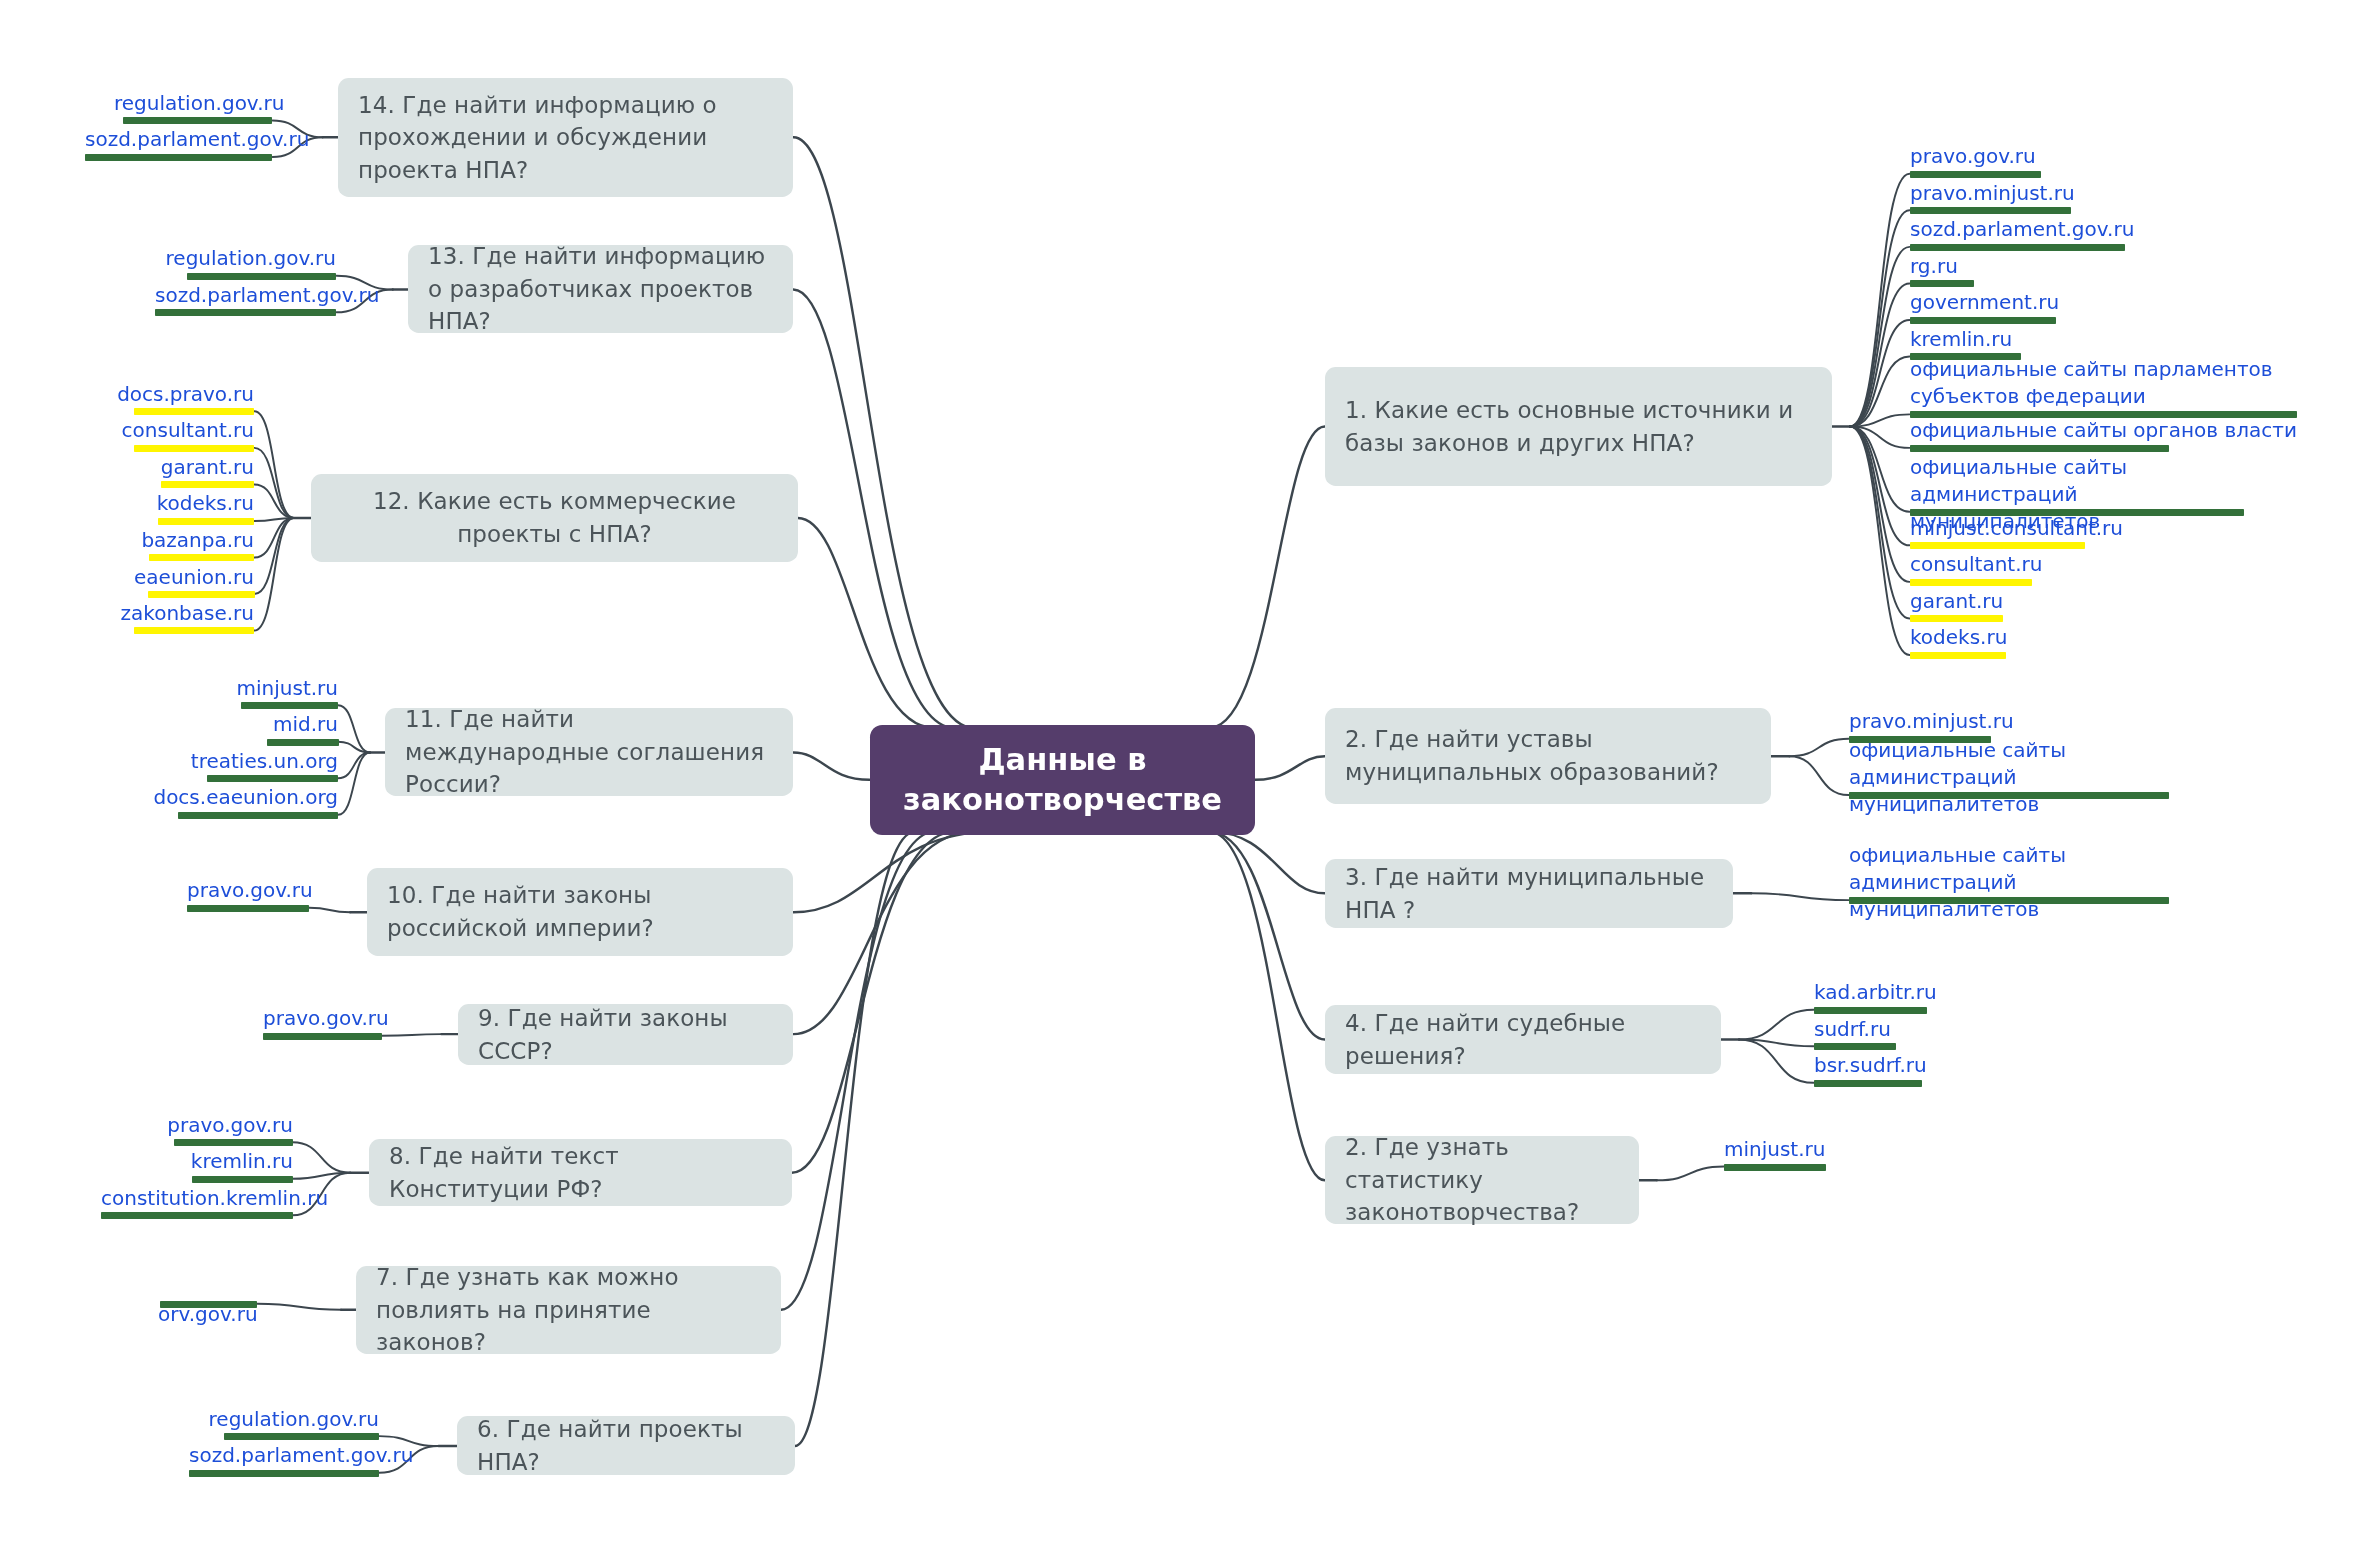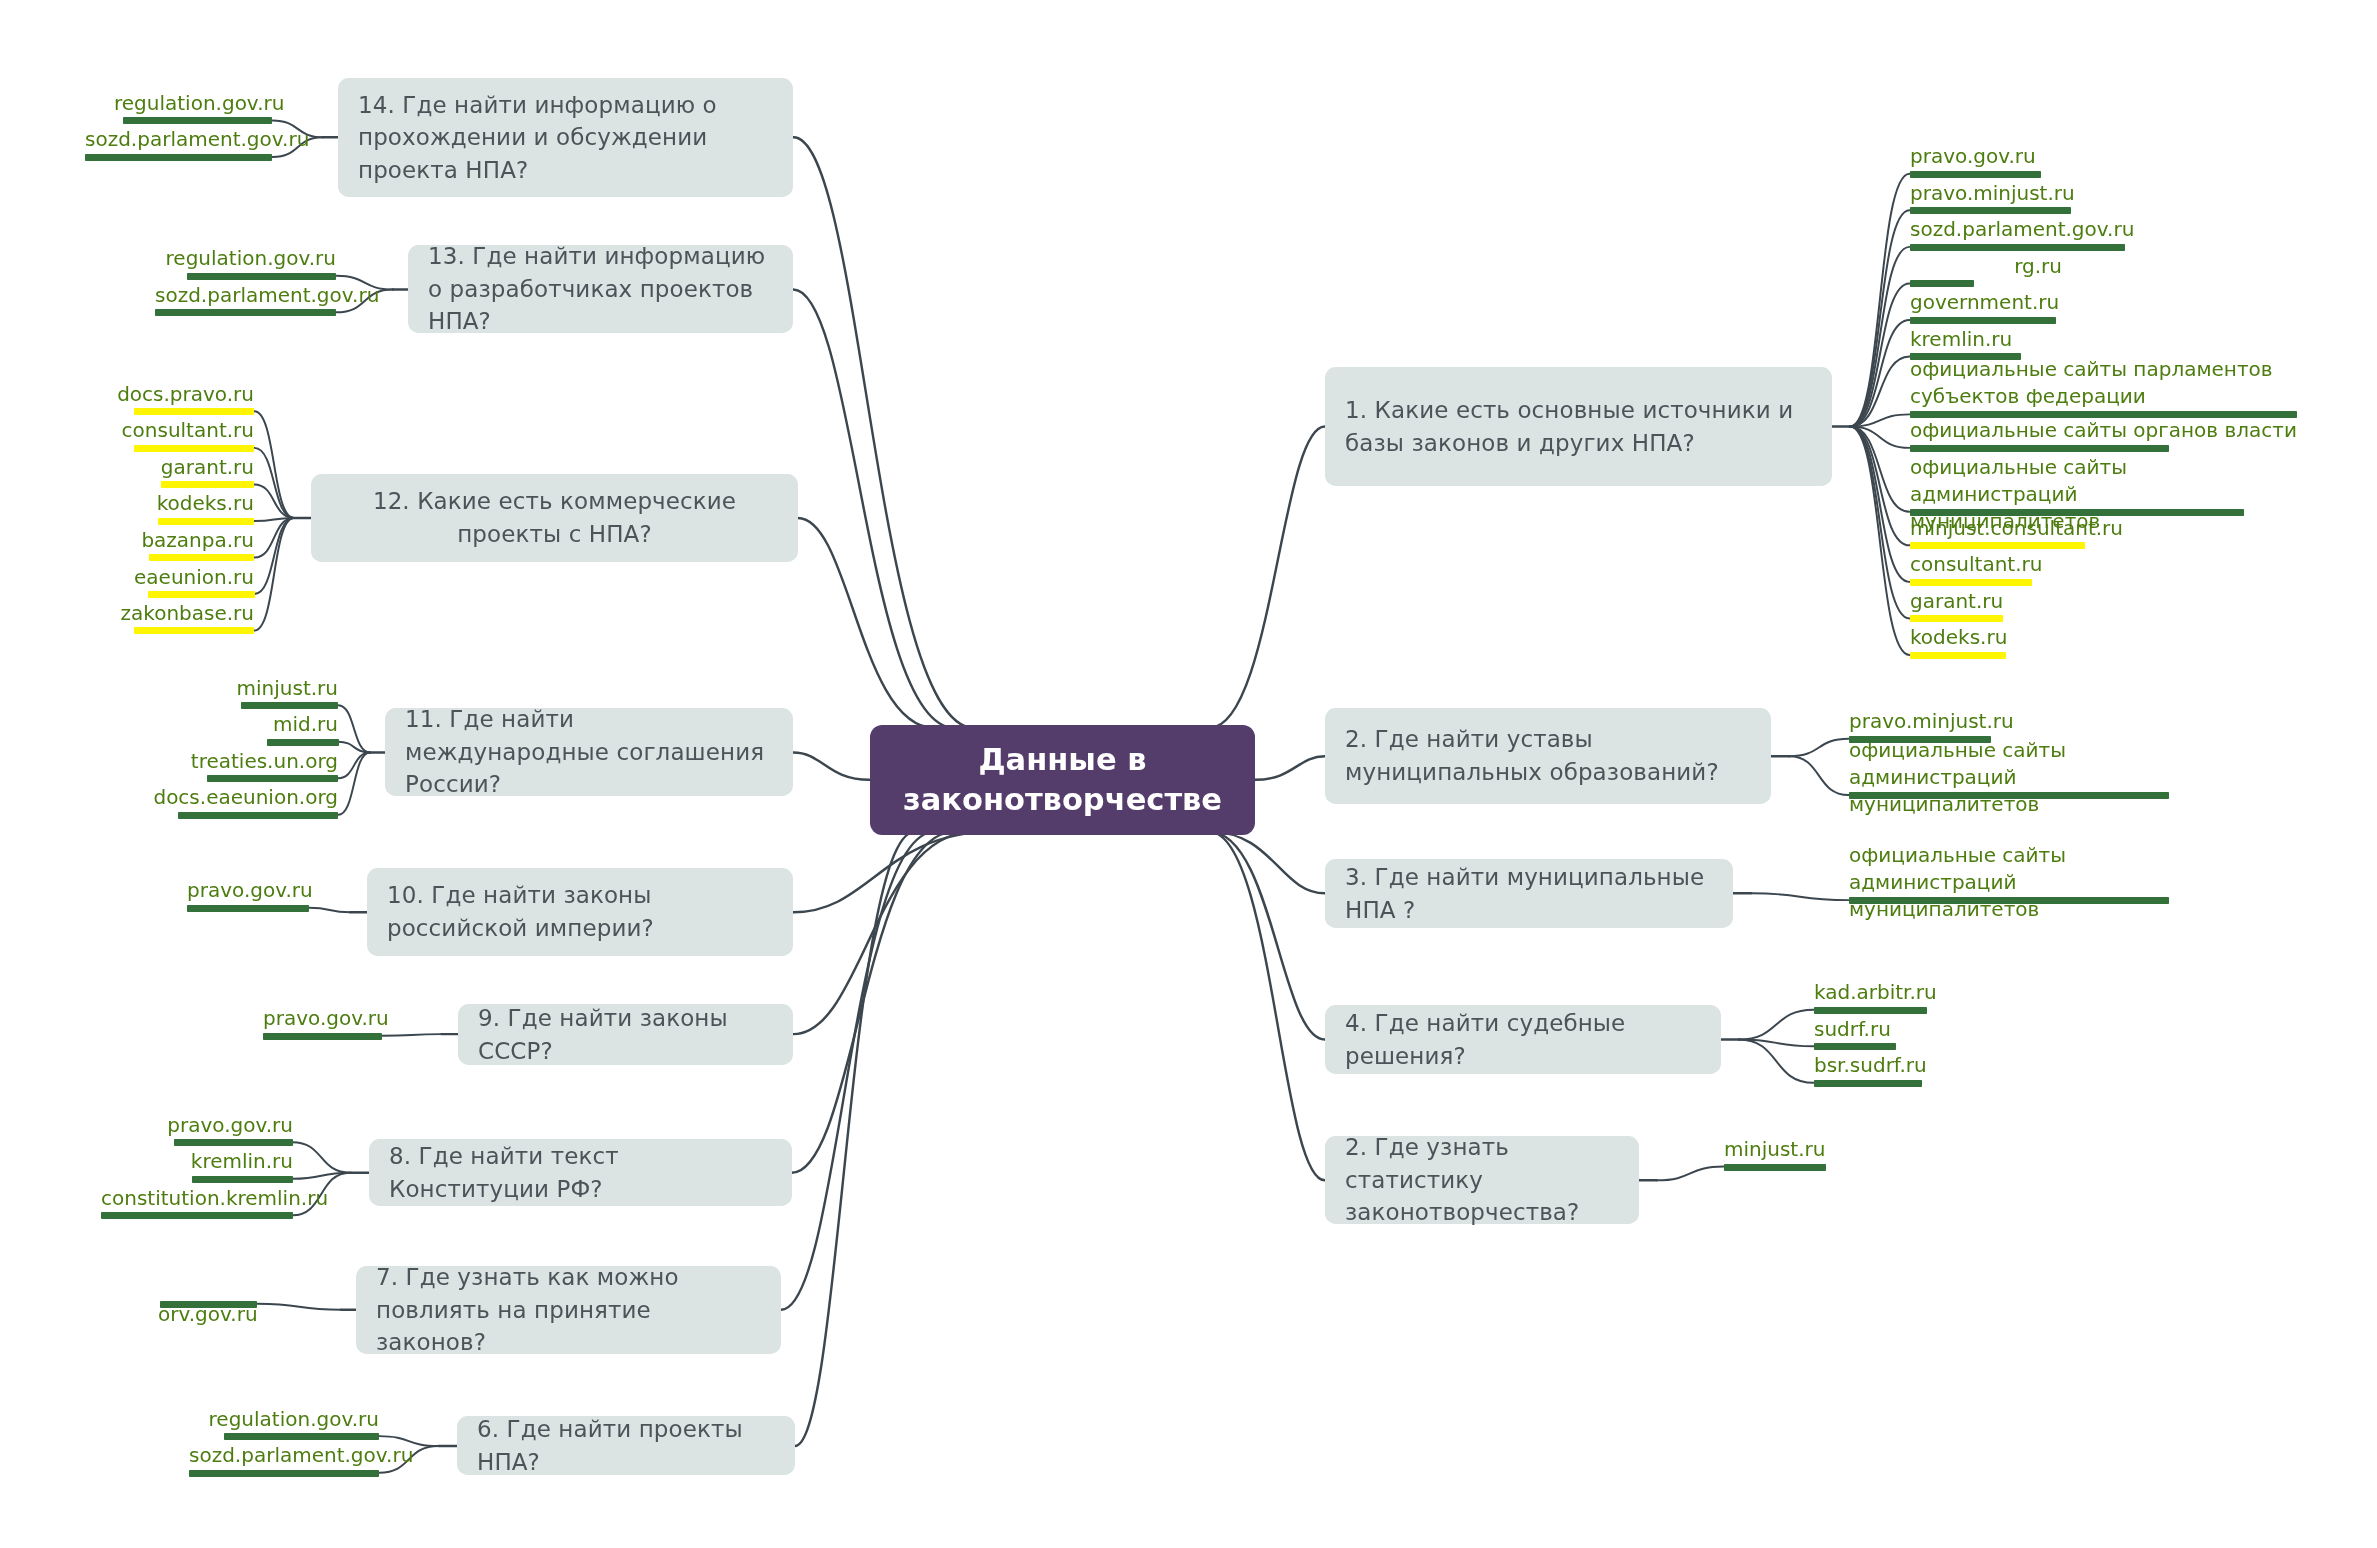--- a/index.html
+++ b/index.html
@@ -69,21 +69,21 @@
     line-height: 1.3;
     display: flex;
     align-items: center;
     justify-content: center;
     text-align: center;
     padding: 7.6px 18.3px;
   }
   .leaf {
     position: absolute;
     box-sizing: border-box;
-    color: #4d7c0f;
+    color: #1d4ed8;
     font-size: 20px;
     line-height: 1.35;
     white-space: normal;
   }
   .leaf .leaf-text {
     display: block;
   }
   .leaf-rule {
     position: absolute;
     height: 6.9px;
@@ -183,21 +183,21 @@
       </div>
       <div class="leaf-rule rule-gov" style="left: 1910px; top: 171px; width: 131px;"></div>
       <div class="leaf align-left" style="left: 1910px; top: 180px; width: 251px;">
         <span class="leaf-text">pravo.minjust.ru</span>
       </div>
       <div class="leaf-rule rule-gov" style="left: 1910px; top: 207px; width: 161px;"></div>
       <div class="leaf align-left" style="left: 1910px; top: 216px; width: 289px;">
         <span class="leaf-text">sozd.parlament.gov.ru</span>
       </div>
       <div class="leaf-rule rule-gov" style="left: 1910px; top: 244px; width: 215px;"></div>
-      <div class="leaf align-left" style="left: 1910px; top: 253px; width: 152px; text-align: right;">
+      <div class="leaf align-left" style="left: 1910px; top: 253px; width: 152px;">
         <span class="leaf-text">rg.ru</span>
       </div>
       <div class="leaf-rule rule-gov" style="left: 1910px; top: 280px; width: 64px;"></div>
       <div class="leaf align-left" style="left: 1910px; top: 289px; width: 228px;">
         <span class="leaf-text">government.ru</span>
       </div>
       <div class="leaf-rule rule-gov" style="left: 1910px; top: 317px; width: 146px;"></div>
       <div class="leaf align-left" style="left: 1910px; top: 326px; width: 198px;">
         <span class="leaf-text">kremlin.ru</span>
       </div>

